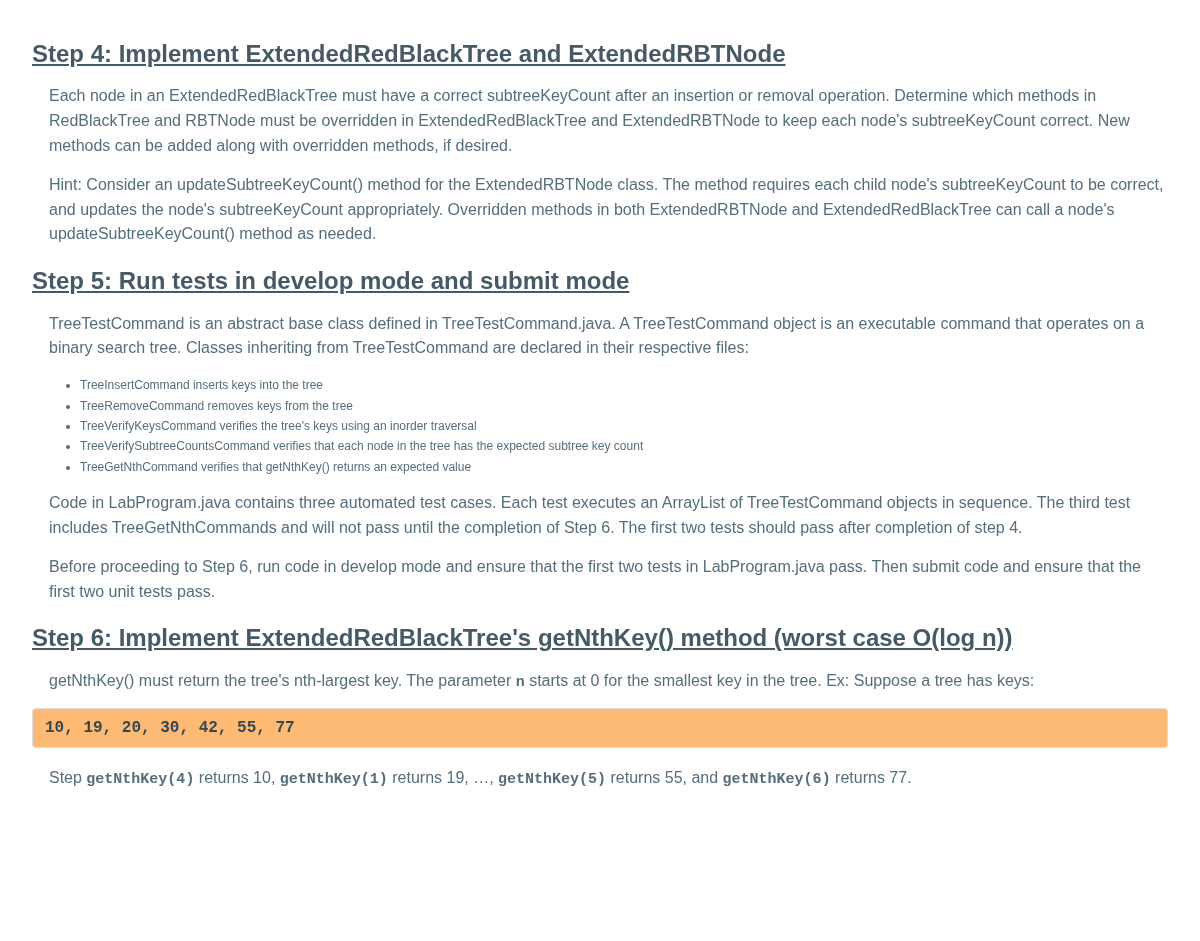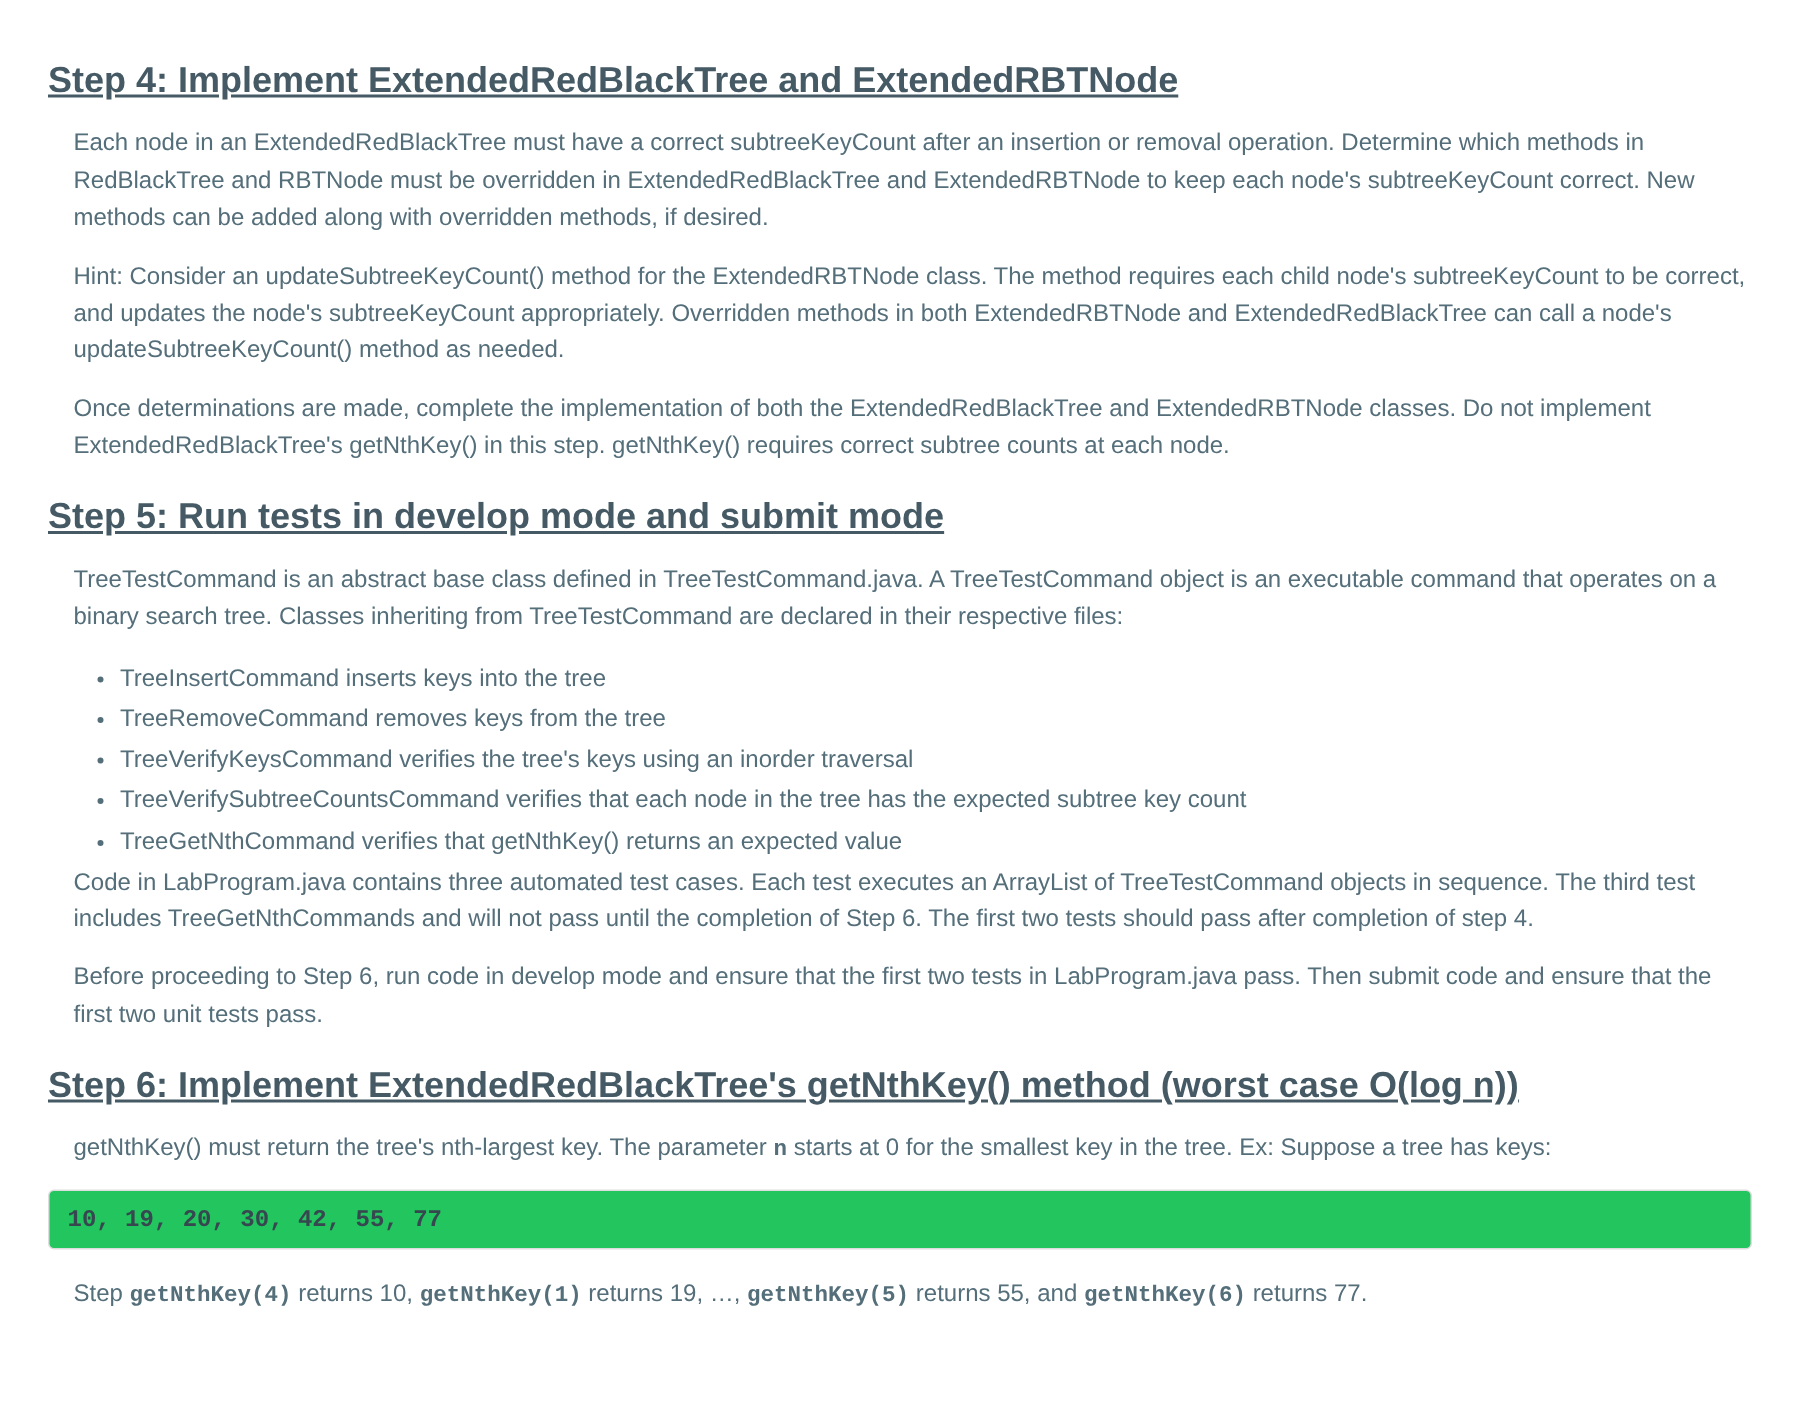--- a/index.html
+++ b/index.html
@@ -23,59 +23,58 @@
     line-height: 1.35;
     text-decoration: underline;
   }
   p.body-text {
     font-size: 16px;
     line-height: 1.55;
     color: #546e7a;
     margin: 0 0 14px 17px;
   }
   ul.body-list {
-    font-size: 16px;
+    font-size: 12px;
     line-height: 1.7;
     color: #546e7a;
-    margin: 0 0 2px 0;
+    margin: 0 0 14px 0;
     padding-left: 48px;
   }
   ul.body-list li {
     margin: 0;
     padding: 0;
   }
   code.inline {
     font-family: "Courier New", Courier, monospace;
     font-size: 15px;
     font-weight: 700;
     color: #546e7a;
   }
   pre.code-block {
-    background: #22c55e;
+    background: #fdba74;
     border: 1px solid #ddd;
     border-radius: 4px;
     padding: 10px 12px;
     font-family: "Courier New", Courier, monospace;
     font-size: 16px;
     font-weight: 700;
     color: #37474f;
     margin: 6px 0 18px 0;
     white-space: pre;
     overflow-x: auto;
   }
 </style>
 </head>
 <body>
 
 <div class="page">
 
   <h2 class="step-heading">Step 4: Implement ExtendedRedBlackTree and ExtendedRBTNode</h2>
   <p class="body-text">Each node in an ExtendedRedBlackTree must have a correct subtreeKeyCount after an insertion or removal operation. Determine which methods in RedBlackTree and RBTNode must be overridden in ExtendedRedBlackTree and ExtendedRBTNode to keep each node's subtreeKeyCount correct. New methods can be added along with overridden methods, if desired.</p>
   <p class="body-text">Hint: Consider an updateSubtreeKeyCount() method for the ExtendedRBTNode class. The method requires each child node's subtreeKeyCount to be correct, and updates the node's subtreeKeyCount appropriately. Overridden methods in both ExtendedRBTNode and ExtendedRedBlackTree can call a node's updateSubtreeKeyCount() method as needed.</p>
-  <p class="body-text">Once determinations are made, complete the implementation of both the ExtendedRedBlackTree and ExtendedRBTNode classes. Do not implement ExtendedRedBlackTree's getNthKey() in this step. getNthKey() requires correct subtree counts at each node.</p>
 
   <h2 class="step-heading">Step 5: Run tests in develop mode and submit mode</h2>
   <p class="body-text">TreeTestCommand is an abstract base class defined in TreeTestCommand.java. A TreeTestCommand object is an executable command that operates on a binary search tree. Classes inheriting from TreeTestCommand are declared in their respective files:</p>
   <ul class="body-list">
     <li>TreeInsertCommand inserts keys into the tree</li>
     <li>TreeRemoveCommand removes keys from the tree</li>
     <li>TreeVerifyKeysCommand verifies the tree's keys using an inorder traversal</li>
     <li>TreeVerifySubtreeCountsCommand verifies that each node in the tree has the expected subtree key count</li>
     <li>TreeGetNthCommand verifies that getNthKey() returns an expected value</li>
   </ul>

